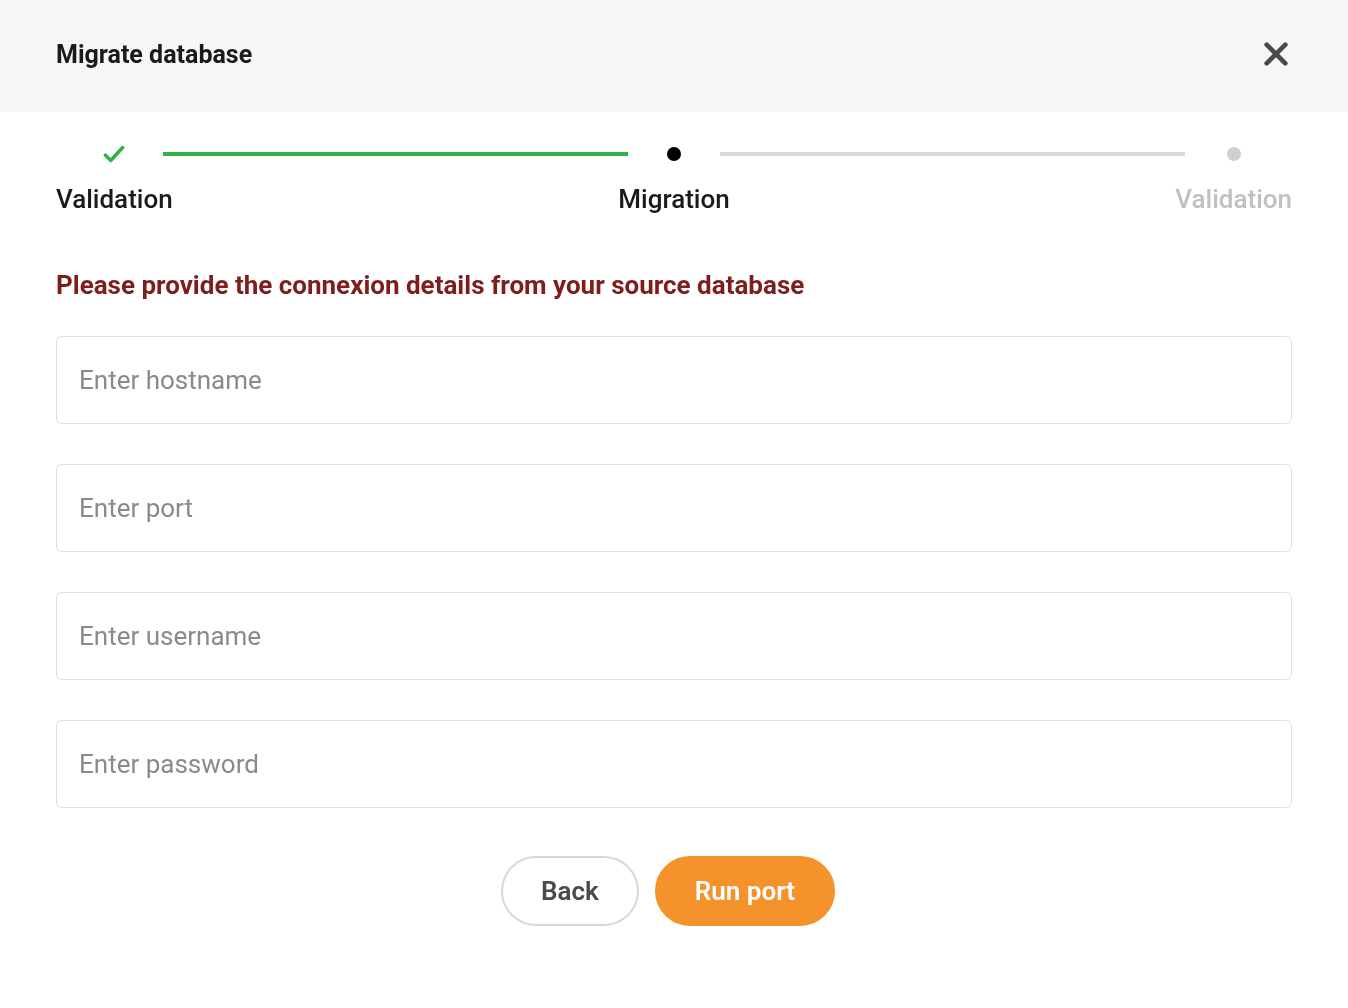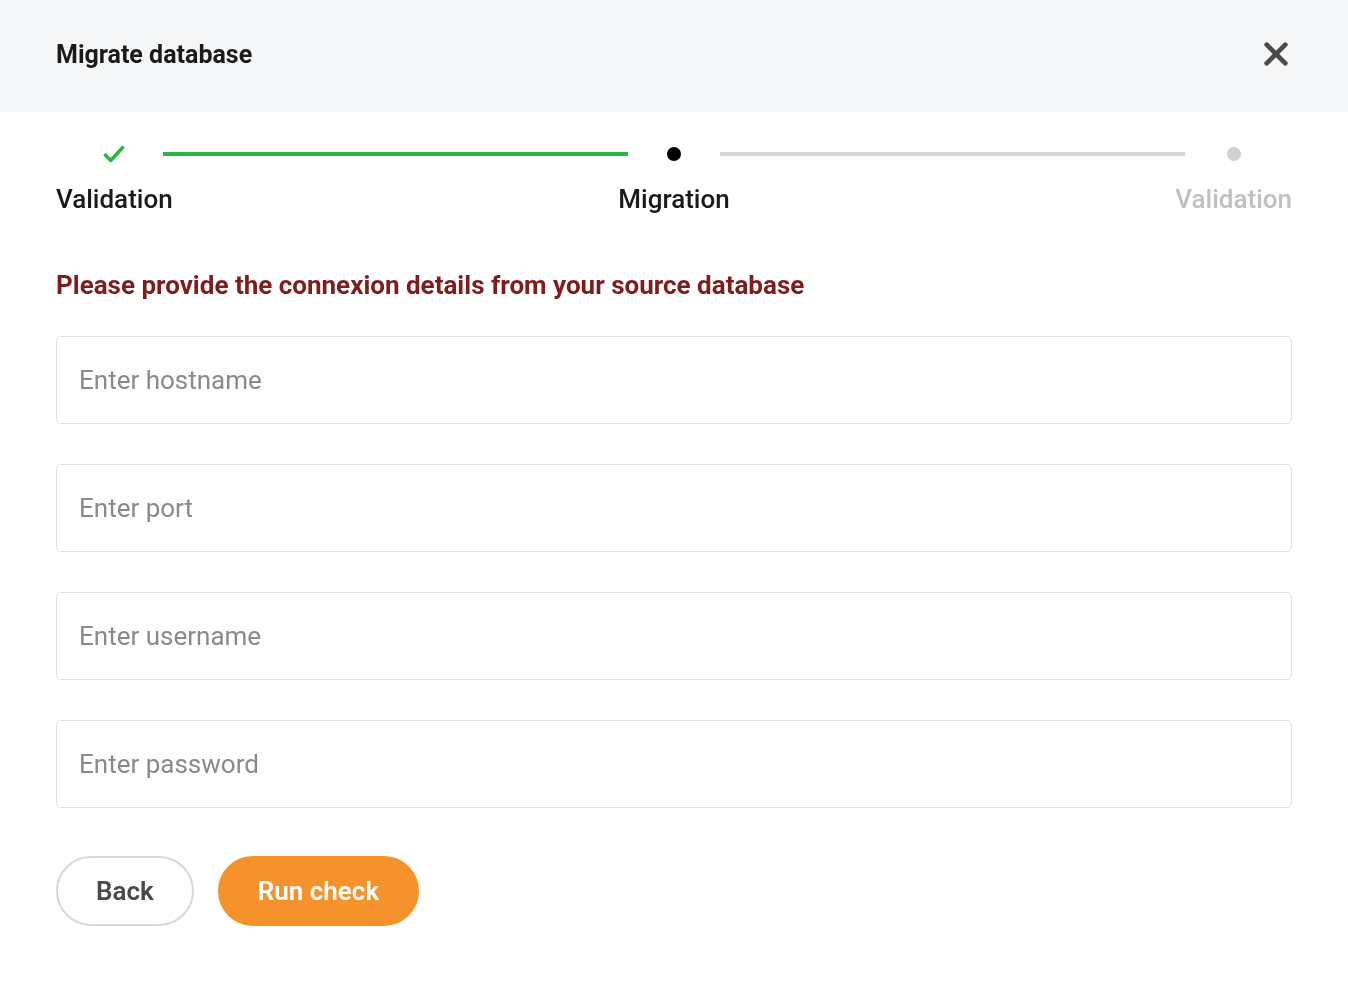--- a/index.html
+++ b/index.html
@@ -120,22 +120,22 @@
       border-radius: 6px;
       margin-bottom: 40px;
       color: #1a1a1a;
       font-family: inherit;
     }
     .input-field::placeholder {
       color: #8a8a8a;
     }
     .actions {
       display: flex;
-      justify-content: flex-start;
-      gap: 24px;
+      justify-content: center;
+      gap: 16px;
       padding: 8px 68px 48px 56px;
     }
     .btn {
       padding: 18px 38px;
       font-size: 26px;
       font-weight: 600;
       border-radius: 999px;
       cursor: pointer;
       font-family: inherit;
     }
@@ -205,16 +205,16 @@
 
     <input type="text" class="input-field" placeholder="Enter port" style="">
 
     <input type="text" class="input-field" placeholder="Enter username" style="">
 
     <input type="password" class="input-field" placeholder="Enter password" style="">
   </div>
 
   <div class="actions">
     <button class="btn btn-secondary">Back</button>
-    <button class="btn btn-primary">Run check</button>
+    <button class="btn btn-primary">Run port</button>
   </div>
 
 </div>
 
 </body></html>

